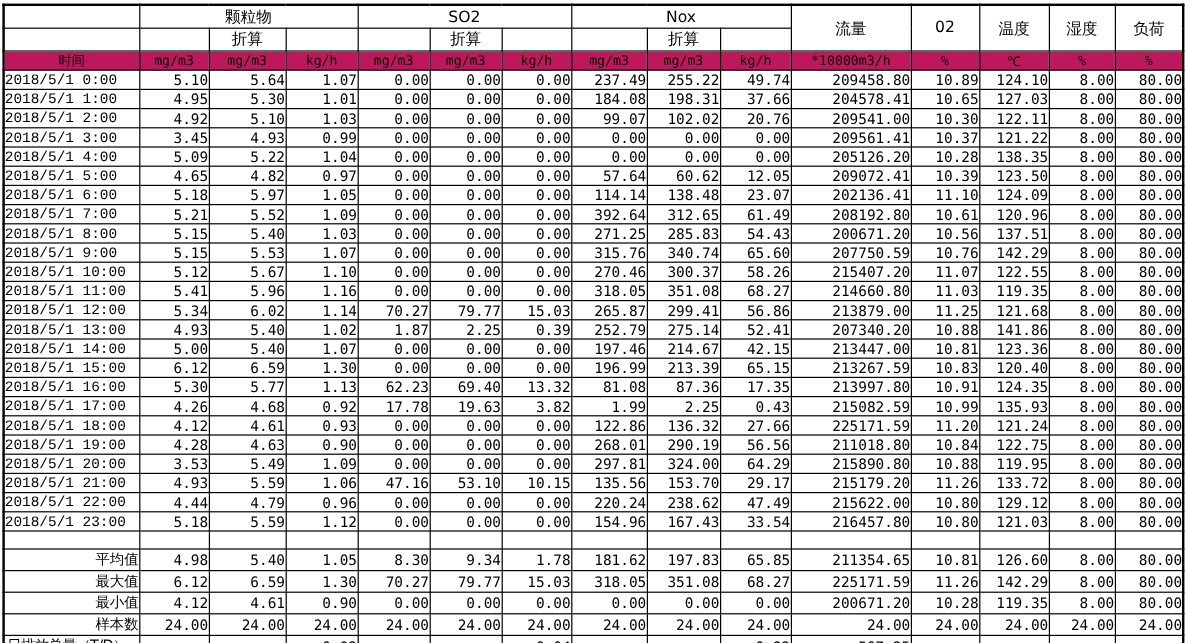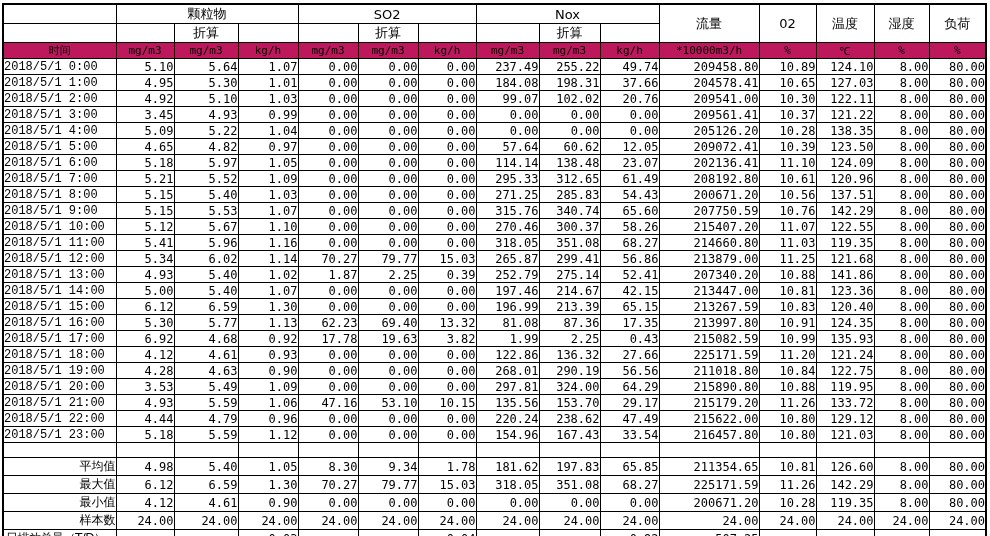--- a/index.html
+++ b/index.html
@@ -258,21 +258,21 @@
         <td class="num-cell">80.00</td>
       </tr>
       <tr class="data-row">
         <td class="time-cell">2018/5/1 7:00</td>
         <td class="num-cell">5.21</td>
         <td class="num-cell">5.52</td>
         <td class="num-cell">1.09</td>
         <td class="num-cell">0.00</td>
         <td class="num-cell">0.00</td>
         <td class="num-cell">0.00</td>
-        <td class="num-cell">295.33</td>
+        <td class="num-cell">392.64</td>
         <td class="num-cell">312.65</td>
         <td class="num-cell">61.49</td>
         <td class="num-cell">208192.80</td>
         <td class="num-cell">10.61</td>
         <td class="num-cell">120.96</td>
         <td class="num-cell">8.00</td>
         <td class="num-cell">80.00</td>
       </tr>
       <tr class="data-row">
         <td class="time-cell">2018/5/1 8:00</td>
@@ -422,21 +422,21 @@
         <td class="num-cell">87.36</td>
         <td class="num-cell">17.35</td>
         <td class="num-cell">213997.80</td>
         <td class="num-cell">10.91</td>
         <td class="num-cell">124.35</td>
         <td class="num-cell">8.00</td>
         <td class="num-cell">80.00</td>
       </tr>
       <tr class="data-row">
         <td class="time-cell">2018/5/1 17:00</td>
-        <td class="num-cell">6.92</td>
+        <td class="num-cell">4.26</td>
         <td class="num-cell">4.68</td>
         <td class="num-cell">0.92</td>
         <td class="num-cell">17.78</td>
         <td class="num-cell">19.63</td>
         <td class="num-cell">3.82</td>
         <td class="num-cell">1.99</td>
         <td class="num-cell">2.25</td>
         <td class="num-cell">0.43</td>
         <td class="num-cell">215082.59</td>
         <td class="num-cell">10.99</td>

